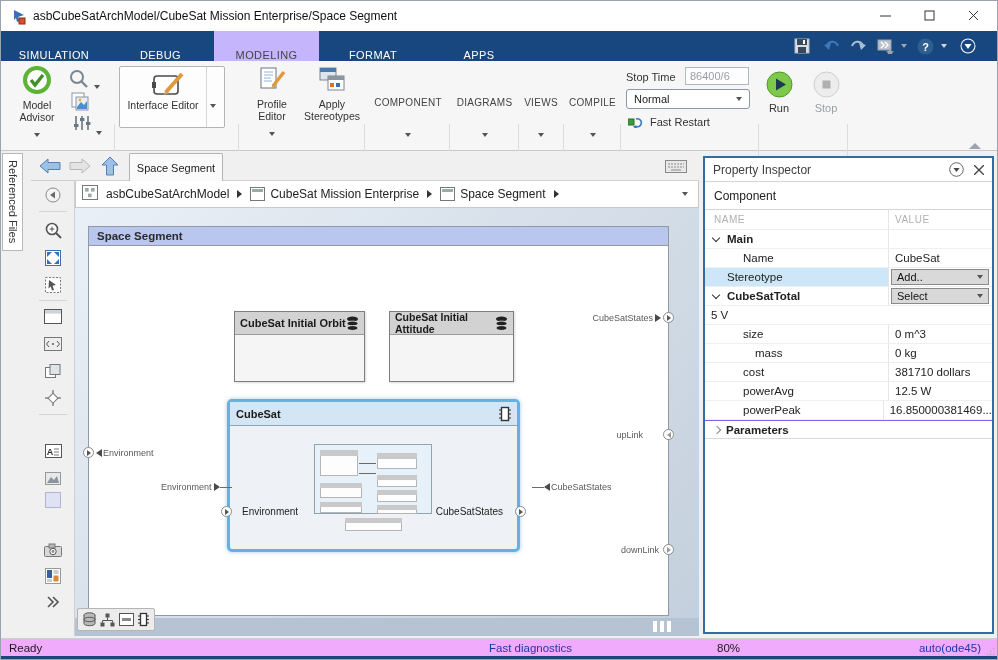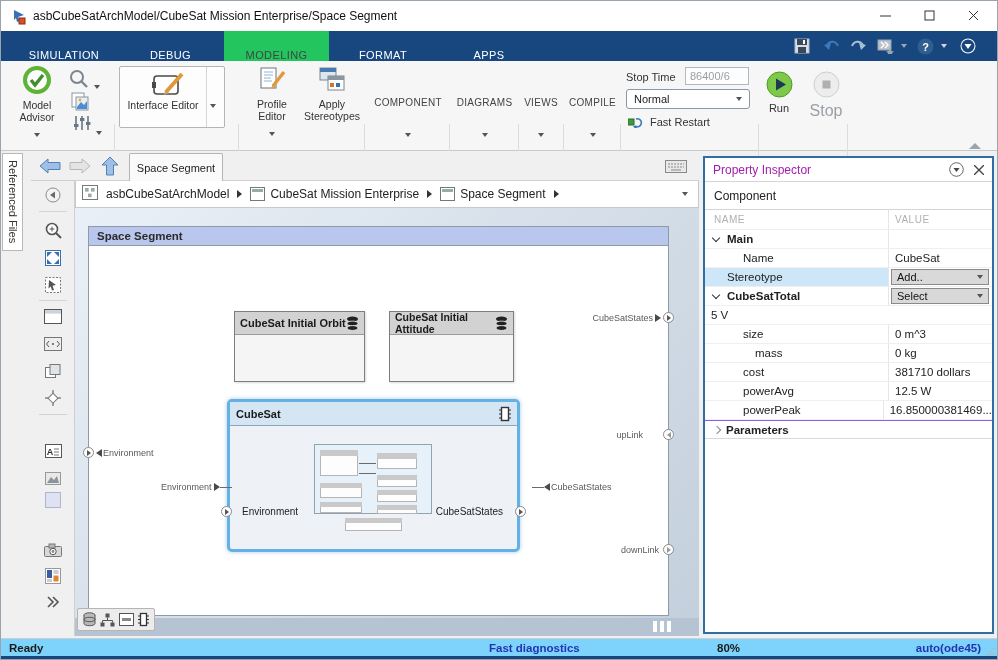--- a/index.html
+++ b/index.html
@@ -7,22 +7,22 @@
   .abs { position:absolute; }
   #win { position:relative; width:998px; height:660px; border:1px solid #9aa4ae; background:#f0f0f0; }
 
   
   #titlebar { left:0; top:0; width:996px; height:30px; background:#fff; }
   .title-text { left:32px; top:8px; font-size:12px; color:#111; }
   .winbtn { top:0; width:44px; height:29px; display:flex; align-items:center; justify-content:center; }
 
   
   #tabstrip { left:0; top:30px; width:996px; height:30px; background:#17477E; }
-  .rtab { top:30px; height:47px; display:flex; align-items:center; justify-content:center; font-size:11px; color:#fff; letter-spacing:.4px;margin-left:10px; }
-  .rtab.active { background:#22c55e; color:#444; }
+  .rtab { top:30px; height:47px; display:flex; align-items:center; justify-content:center; font-size:11px; color:#fff; letter-spacing:.4px; }
+  .rtab.active { background:#c4b5fd; color:#444; }
   .stripicon { top:30px; height:30px; display:flex; align-items:center; justify-content:center; }
 
   
   #ribbon { left:0; top:60px; width:996px; height:90px; background:#f6f6f6; border-bottom:1px solid #c9c9c9; }
   .grouplabel { top:134px; font-size:9px; color:#9a9a9a; letter-spacing:.6px; text-align:center; }
   .vline { top:63px; width:1px; height:84px; background:#dcdcdc; }
   .btnlabel { font-size:10.5px; color:#333; text-align:center; line-height:12px; }
   .car { width:0; height:0; border-left:3.5px solid transparent; border-right:3.5px solid transparent; border-top:4px solid #555; display:inline-block; }
   .bigdrop { font-size:10px; color:#444; letter-spacing:.3px; text-align:center; }
   .dis { color:#9aa0a6; }
@@ -62,21 +62,21 @@
   #pi { left:702px; top:155px; width:291px; height:478px; background:#fff; border:2px solid #2f6ea5; }
   .pi-row { height:19px; display:flex; border-bottom:1px solid #efefef; font-size:11.5px; color:#222; align-items:center; }
   .pi-name { width:184px; border-right:1px solid #e6e6e6; height:100%; display:flex; align-items:center; }
   .pi-val { flex:1; padding-left:6px; display:flex; align-items:center; }
   .chev-d { width:6px; height:6px; border-right:1.6px solid #333; border-bottom:1.6px solid #333; transform:rotate(45deg); margin:-3px 8px 0 8px; }
   .chev-r { width:6px; height:6px; border-right:1.4px solid #888; border-bottom:1.4px solid #888; transform:rotate(-45deg); margin:0 6px 0 9px; }
   .dd { width:98px; height:16px; background:#d9d9d9; border:1px solid #8a8a8a; display:flex; align-items:center; justify-content:space-between; padding:0 5px; font-size:11px; color:#111; }
   .pi-tab { height:23px; display:flex; align-items:center; justify-content:center; font-size:11.5px; color:#222; }
 
   
-  #statusbar { left:0; top:637px; width:996px; height:20px; background:#7dd3fc; border-top:1px solid #cfcfcf; font-size:11.5px; color:#1a1a1a;font-weight:bold; }
+  #statusbar { left:0; top:637px; width:996px; height:20px; background:#f0abfc; border-top:1px solid #cfcfcf; font-size:11.5px; color:#1a1a1a; }
   .bluelink { color:#2433b0; }
   #bottomstrip { left:0; top:655px; width:996px; height:3px; background:#17477E; }
 </style>
 </head>
 <body>
 
 <div id="win">
 
   <div class="abs" id="titlebar">
     <svg class="abs" style="left:10px;top:7px" width="17" height="17">
@@ -289,21 +289,21 @@
         <circle cx="13.5" cy="13.5" r="12.5" fill="#7ec94a" stroke="#4e9a26"></circle>
         <polygon points="10,7.5 20,13.5 10,19.5" fill="#1d3a52"></polygon>
       </svg>
       <div style="font-size:11px;color:#333">Run</div>
     </div>
     <div class="abs" style="left:808px;top:10px;width:34px;text-align:center">
       <svg width="27" height="27">
         <circle cx="13.5" cy="13.5" r="12.5" fill="#ededed" stroke="#cfcfcf"></circle>
         <rect x="9.5" y="9.5" width="8" height="8" fill="#b0b0b0"></rect>
       </svg>
-      <div style="font-size:16px" class="dis">Stop</div>
+      <div style="font-size:11px" class="dis">Stop</div>
     </div>
     <div class="abs vline" style="left:846px"></div>
 
     <div class="abs" style="left:968px;top:76px">
       <svg width="12" height="8">
           <polygon points="6,0 12,6 0,6" fill="#9aa4ae"></polygon>
         </svg>
     </div>
   </div>
 
@@ -613,21 +613,21 @@
           <line x1="0" y1="11" x2="2.5" y2="11" stroke="#333"></line>
           <line x1="8.5" y1="4" x2="11" y2="4" stroke="#333"></line>
           <line x1="8.5" y1="7.5" x2="11" y2="7.5" stroke="#333"></line>
           <line x1="8.5" y1="11" x2="11" y2="11" stroke="#333"></line>
         </svg>
     </div>
   </div>
 
   <div class="abs" id="pi">
     <div style="height:24px;display:flex;align-items:center;padding:0 8px;border-bottom:1px solid #d5d5d5">
-      <span style="flex:1;font-size:12px;color:#a21caf">Property Inspector</span>
+      <span style="flex:1;font-size:12px;color:#404040">Property Inspector</span>
       <svg width="15" height="15" style="margin-right:10px">
           <circle cx="7.5" cy="7.5" r="6.8" fill="#fff" stroke="#666"></circle>
           <polygon points="4.5,6 10.5,6 7.5,10" fill="#444"></polygon>
         </svg>
       <svg width="10" height="10">
           <line x1="0" y1="0" x2="10" y2="10" stroke="#444" stroke-width="1.3"></line>
           <line x1="10" y1="0" x2="0" y2="10" stroke="#444" stroke-width="1.3"></line>
         </svg>
     </div>
     <div style="height:28px;display:flex;align-items:center;padding:0 9px;border-bottom:1px solid #d5d5d5;font-size:12px;color:#222">Component</div>

